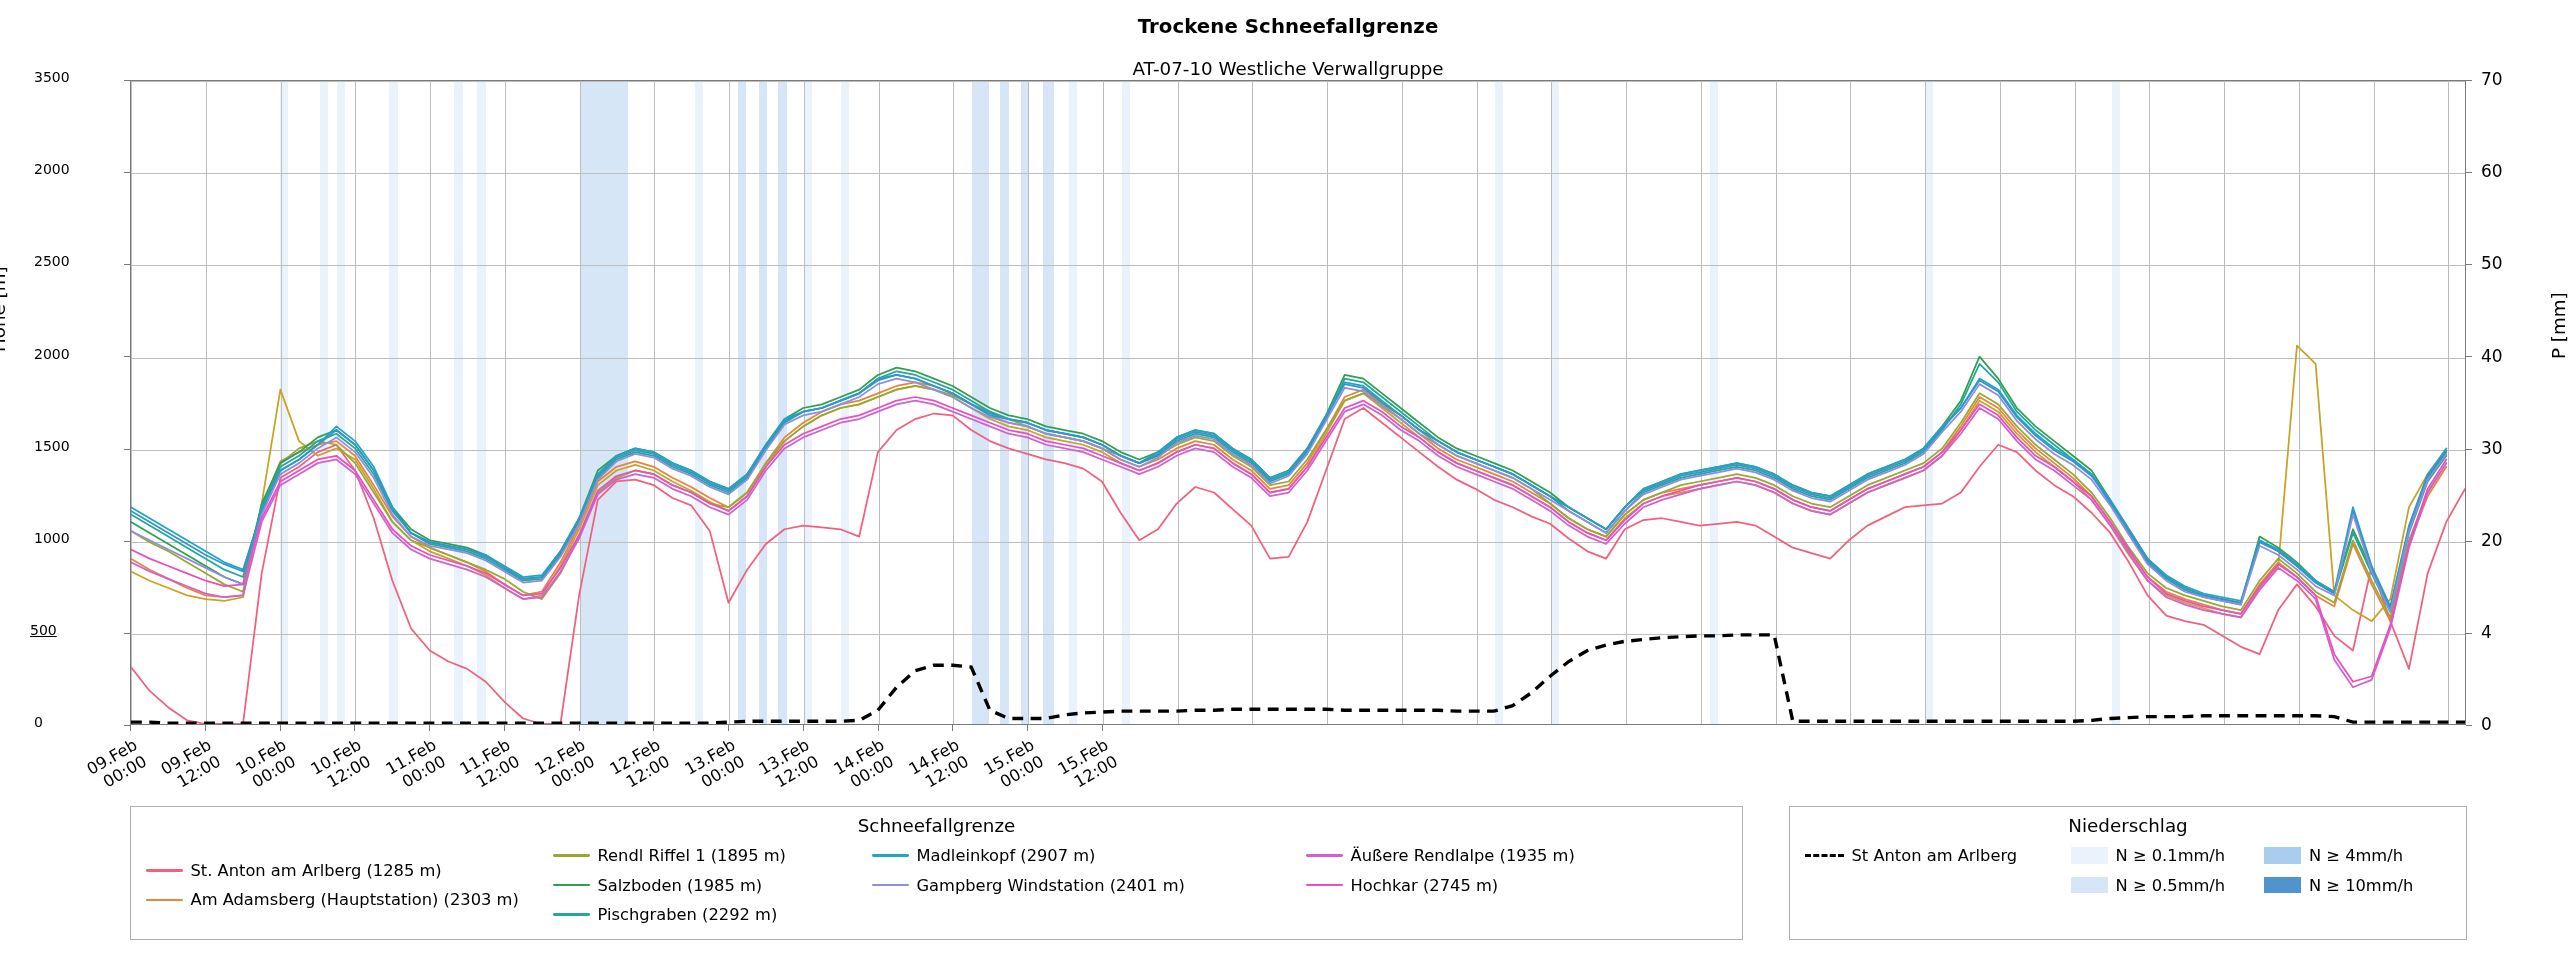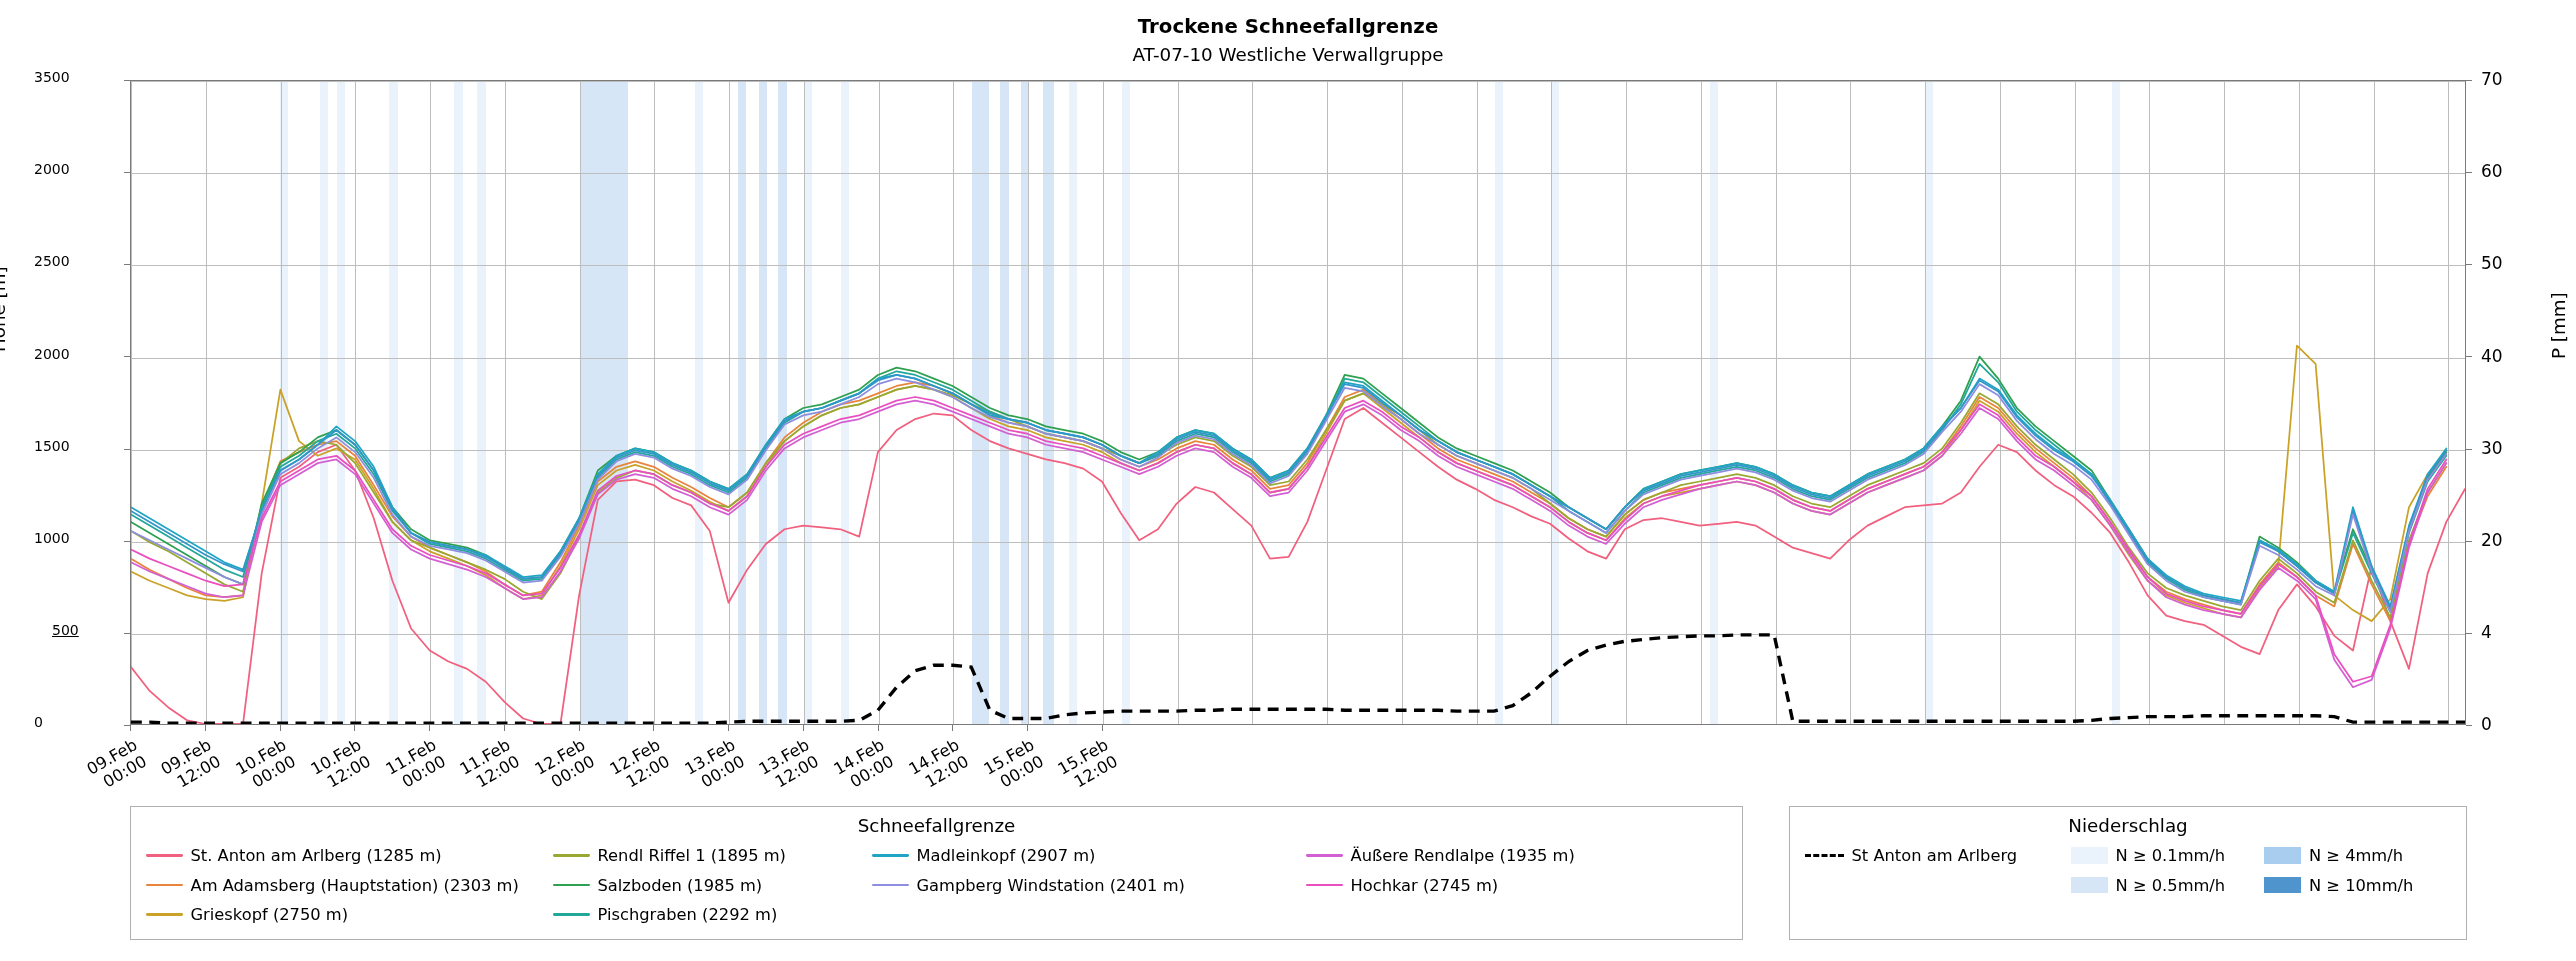--- a/index.html
+++ b/index.html
@@ -29,21 +29,21 @@
   }
   .chart-title {
     font-size: 19.7px;
     font-weight: bold;
     color: #000;
     letter-spacing: 0.1px;
   }
   .chart-subtitle {
     font-size: 18.3px;
     color: #000;
-    margin-top: 6px;
+    margin-top: 20px;
   }
 
   
   .plot-area {
     position: absolute;
     left: 130px;
     top: 80px;
     width: 2336px;
     height: 645px;
     border: 1.1px solid #7a7a7a;
@@ -215,21 +215,21 @@
     <div class="chart-title">Trockene Schneefallgrenze</div>
     <div class="chart-subtitle">AT-07-10 Westliche Verwallgruppe</div>
   </div>
 
   <div class="ylabel-left">Höhe [m]</div>
   <div class="ylabel-right">P [mm]</div>
 
   <div id="left-ticks">
       <div class="ytick-left" style="left: 34px; top: 714px;">0</div>
       <div class="tick-mark-left" style="left: 124px; top: 725px;"></div>
-      <div class="ytick-left" style="left: 52px; top: 622px; text-decoration: underline;">500</div>
+      <div class="ytick-left" style="left: 30px; top: 622px; text-decoration: underline;">500</div>
       <div class="tick-mark-left" style="left: 124px; top: 633px;"></div>
       <div class="ytick-left" style="left: 34px; top: 530px;">1000</div>
       <div class="tick-mark-left" style="left: 124px; top: 541px;"></div>
       <div class="ytick-left" style="left: 34px; top: 438px;">1500</div>
       <div class="tick-mark-left" style="left: 124px; top: 449px;"></div>
       <div class="ytick-left" style="left: 34px; top: 346px;">2000</div>
       <div class="tick-mark-left" style="left: 124px; top: 356px;"></div>
       <div class="ytick-left" style="left: 34px; top: 253px;">2500</div>
       <div class="tick-mark-left" style="left: 124px; top: 264px;"></div>
       <div class="ytick-left" style="left: 34px; top: 161px;">2000</div>
@@ -417,24 +417,20 @@
     <div class="legend-cols" id="legend-stations-cols">
         <div class="legend-col" style="width: 407px; justify-content: center;">
           <div class="legend-item">
             <span class="legend-swatch-line" style="background: rgb(241, 96, 126);"></span>
             <span class="legend-label">St. Anton am Arlberg (1285 m)</span>
           </div>
           <div class="legend-item">
             <span class="legend-swatch-line" style="background: rgb(232, 132, 60);"></span>
             <span class="legend-label">Am Adamsberg (Hauptstation) (2303 m)</span>
           </div>
-          <div class="legend-item">
-            <span class="legend-swatch-line" style="background: rgb(201, 162, 39);"></span>
-            <span class="legend-label">Grieskopf (2750 m)</span>
-          </div>
         </div>
         <div class="legend-col" style="width: 319px;">
           <div class="legend-item">
             <span class="legend-swatch-line" style="background: rgb(154, 168, 50);"></span>
             <span class="legend-label">Rendl Riffel 1 (1895 m)</span>
           </div>
           <div class="legend-item">
             <span class="legend-swatch-line" style="background: rgb(46, 160, 79);"></span>
             <span class="legend-label">Salzboden (1985 m)</span>
           </div>

